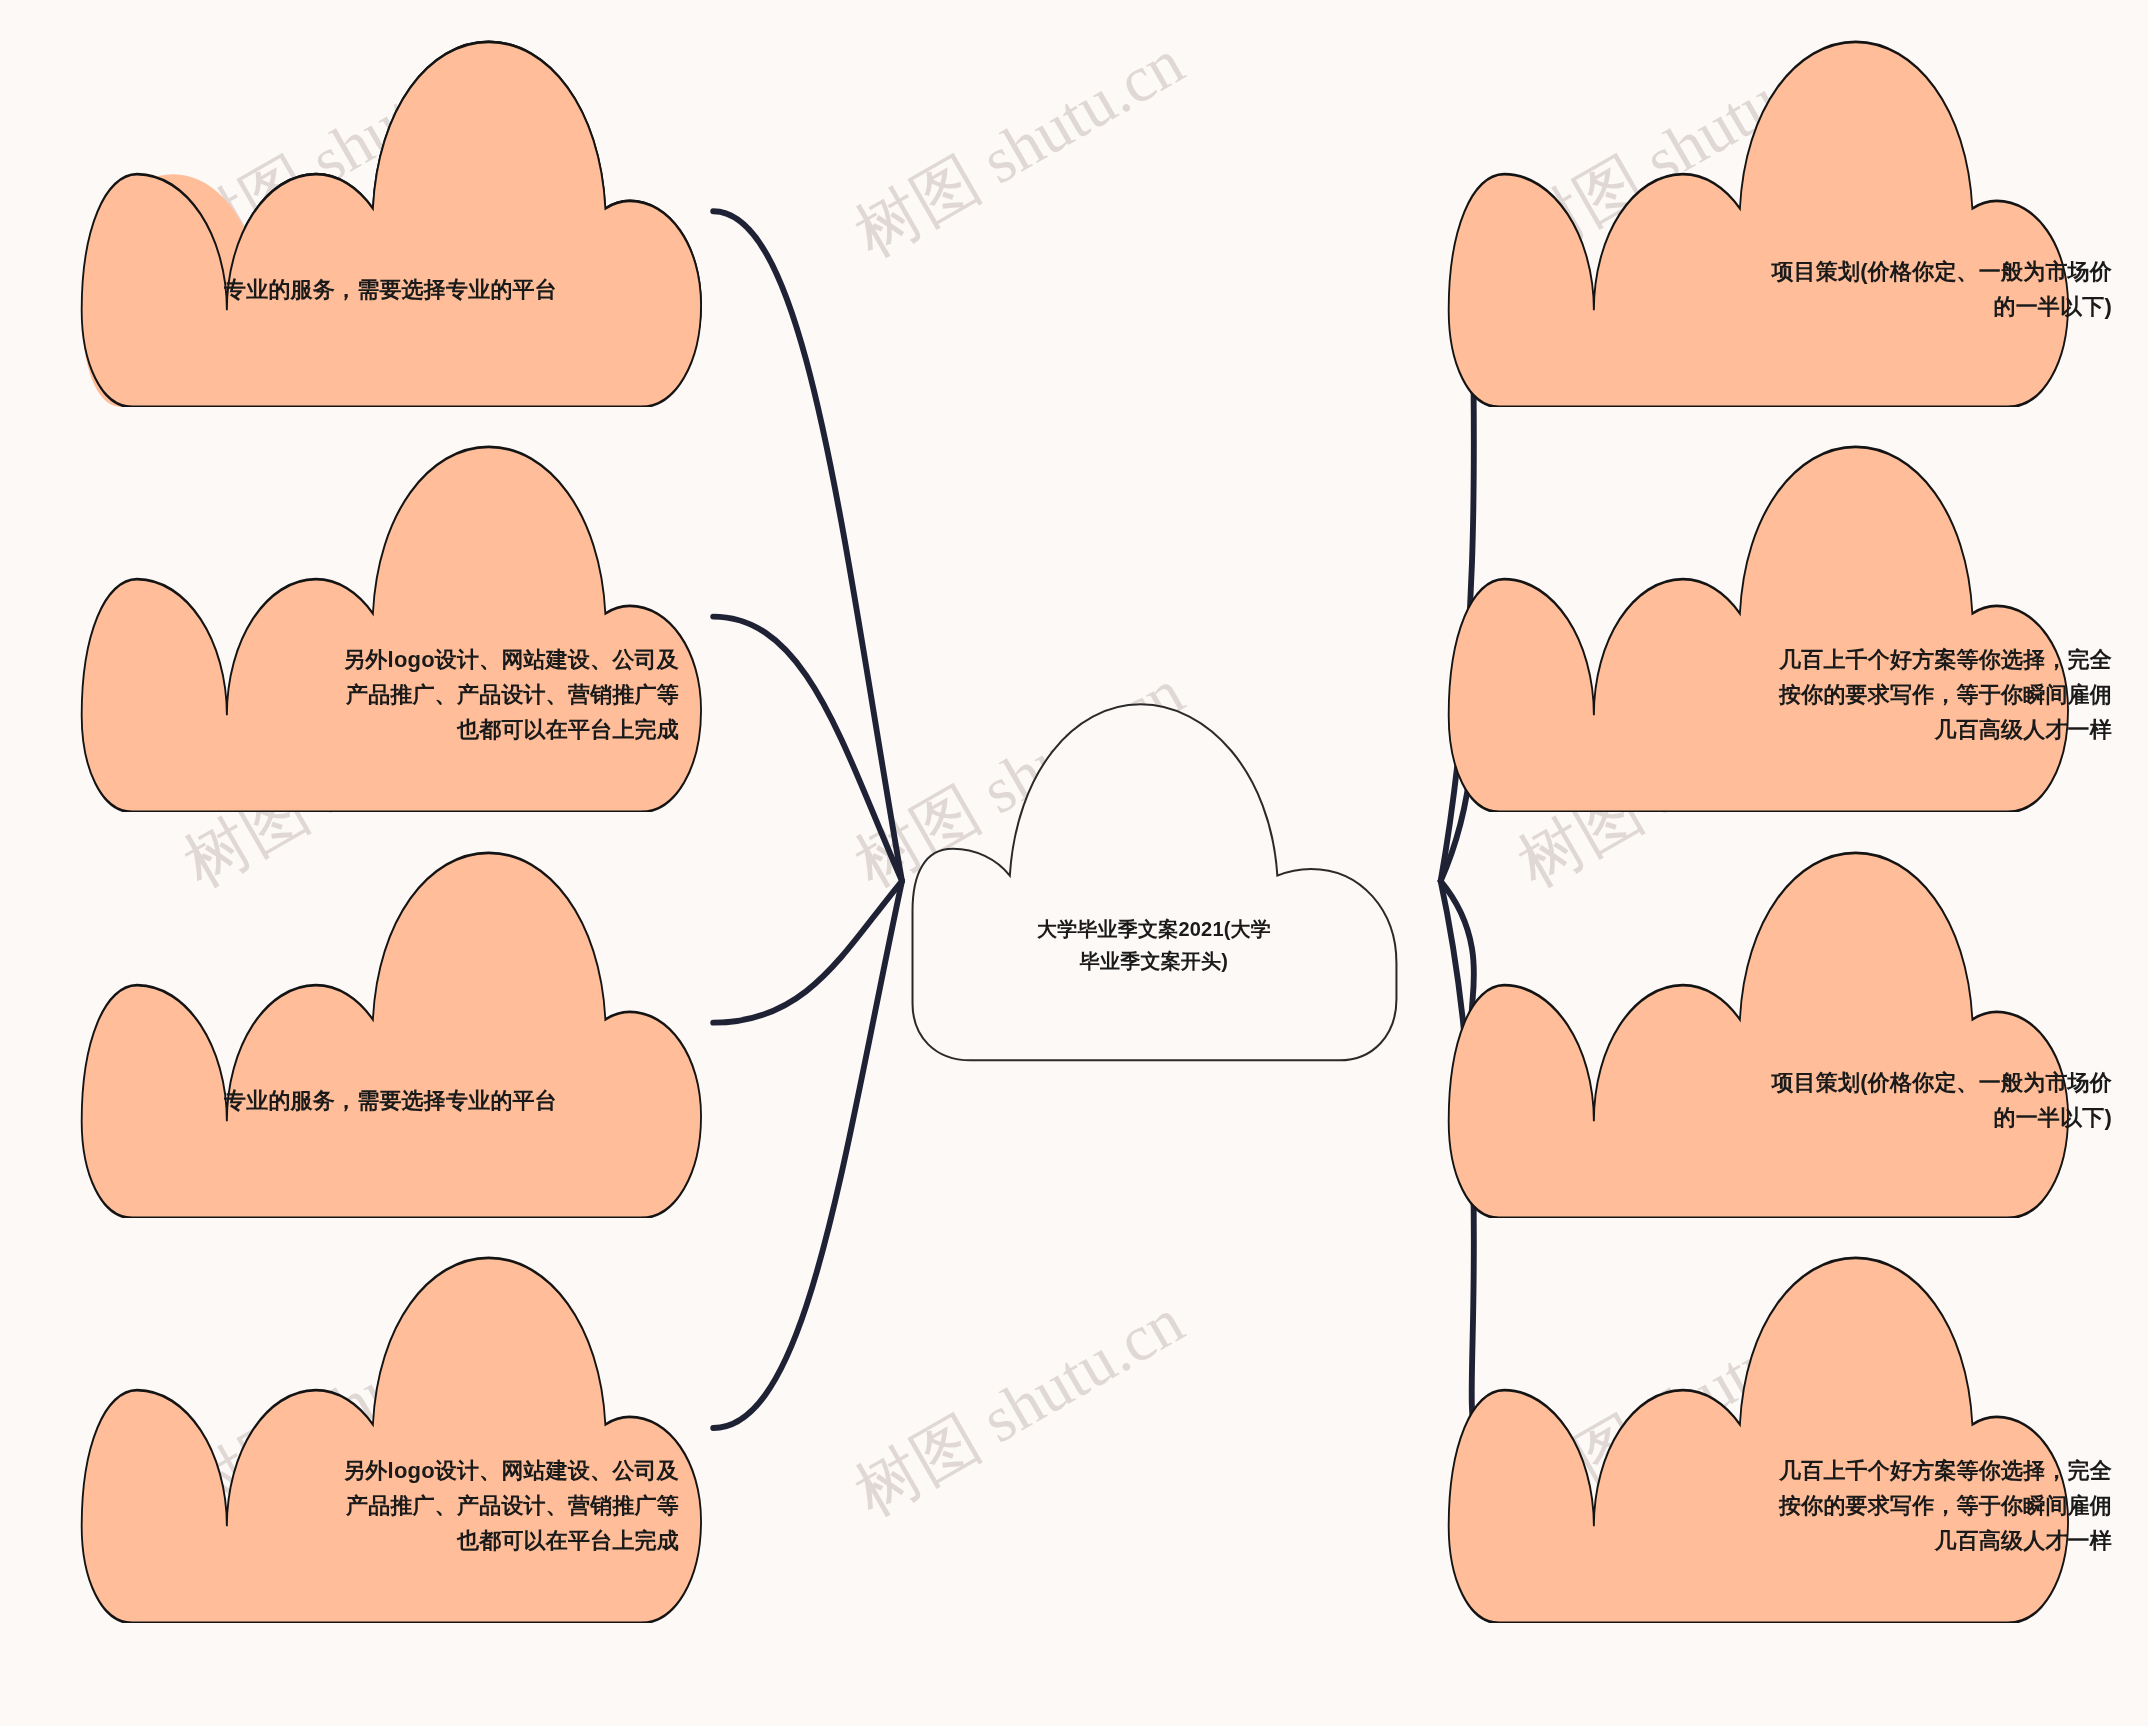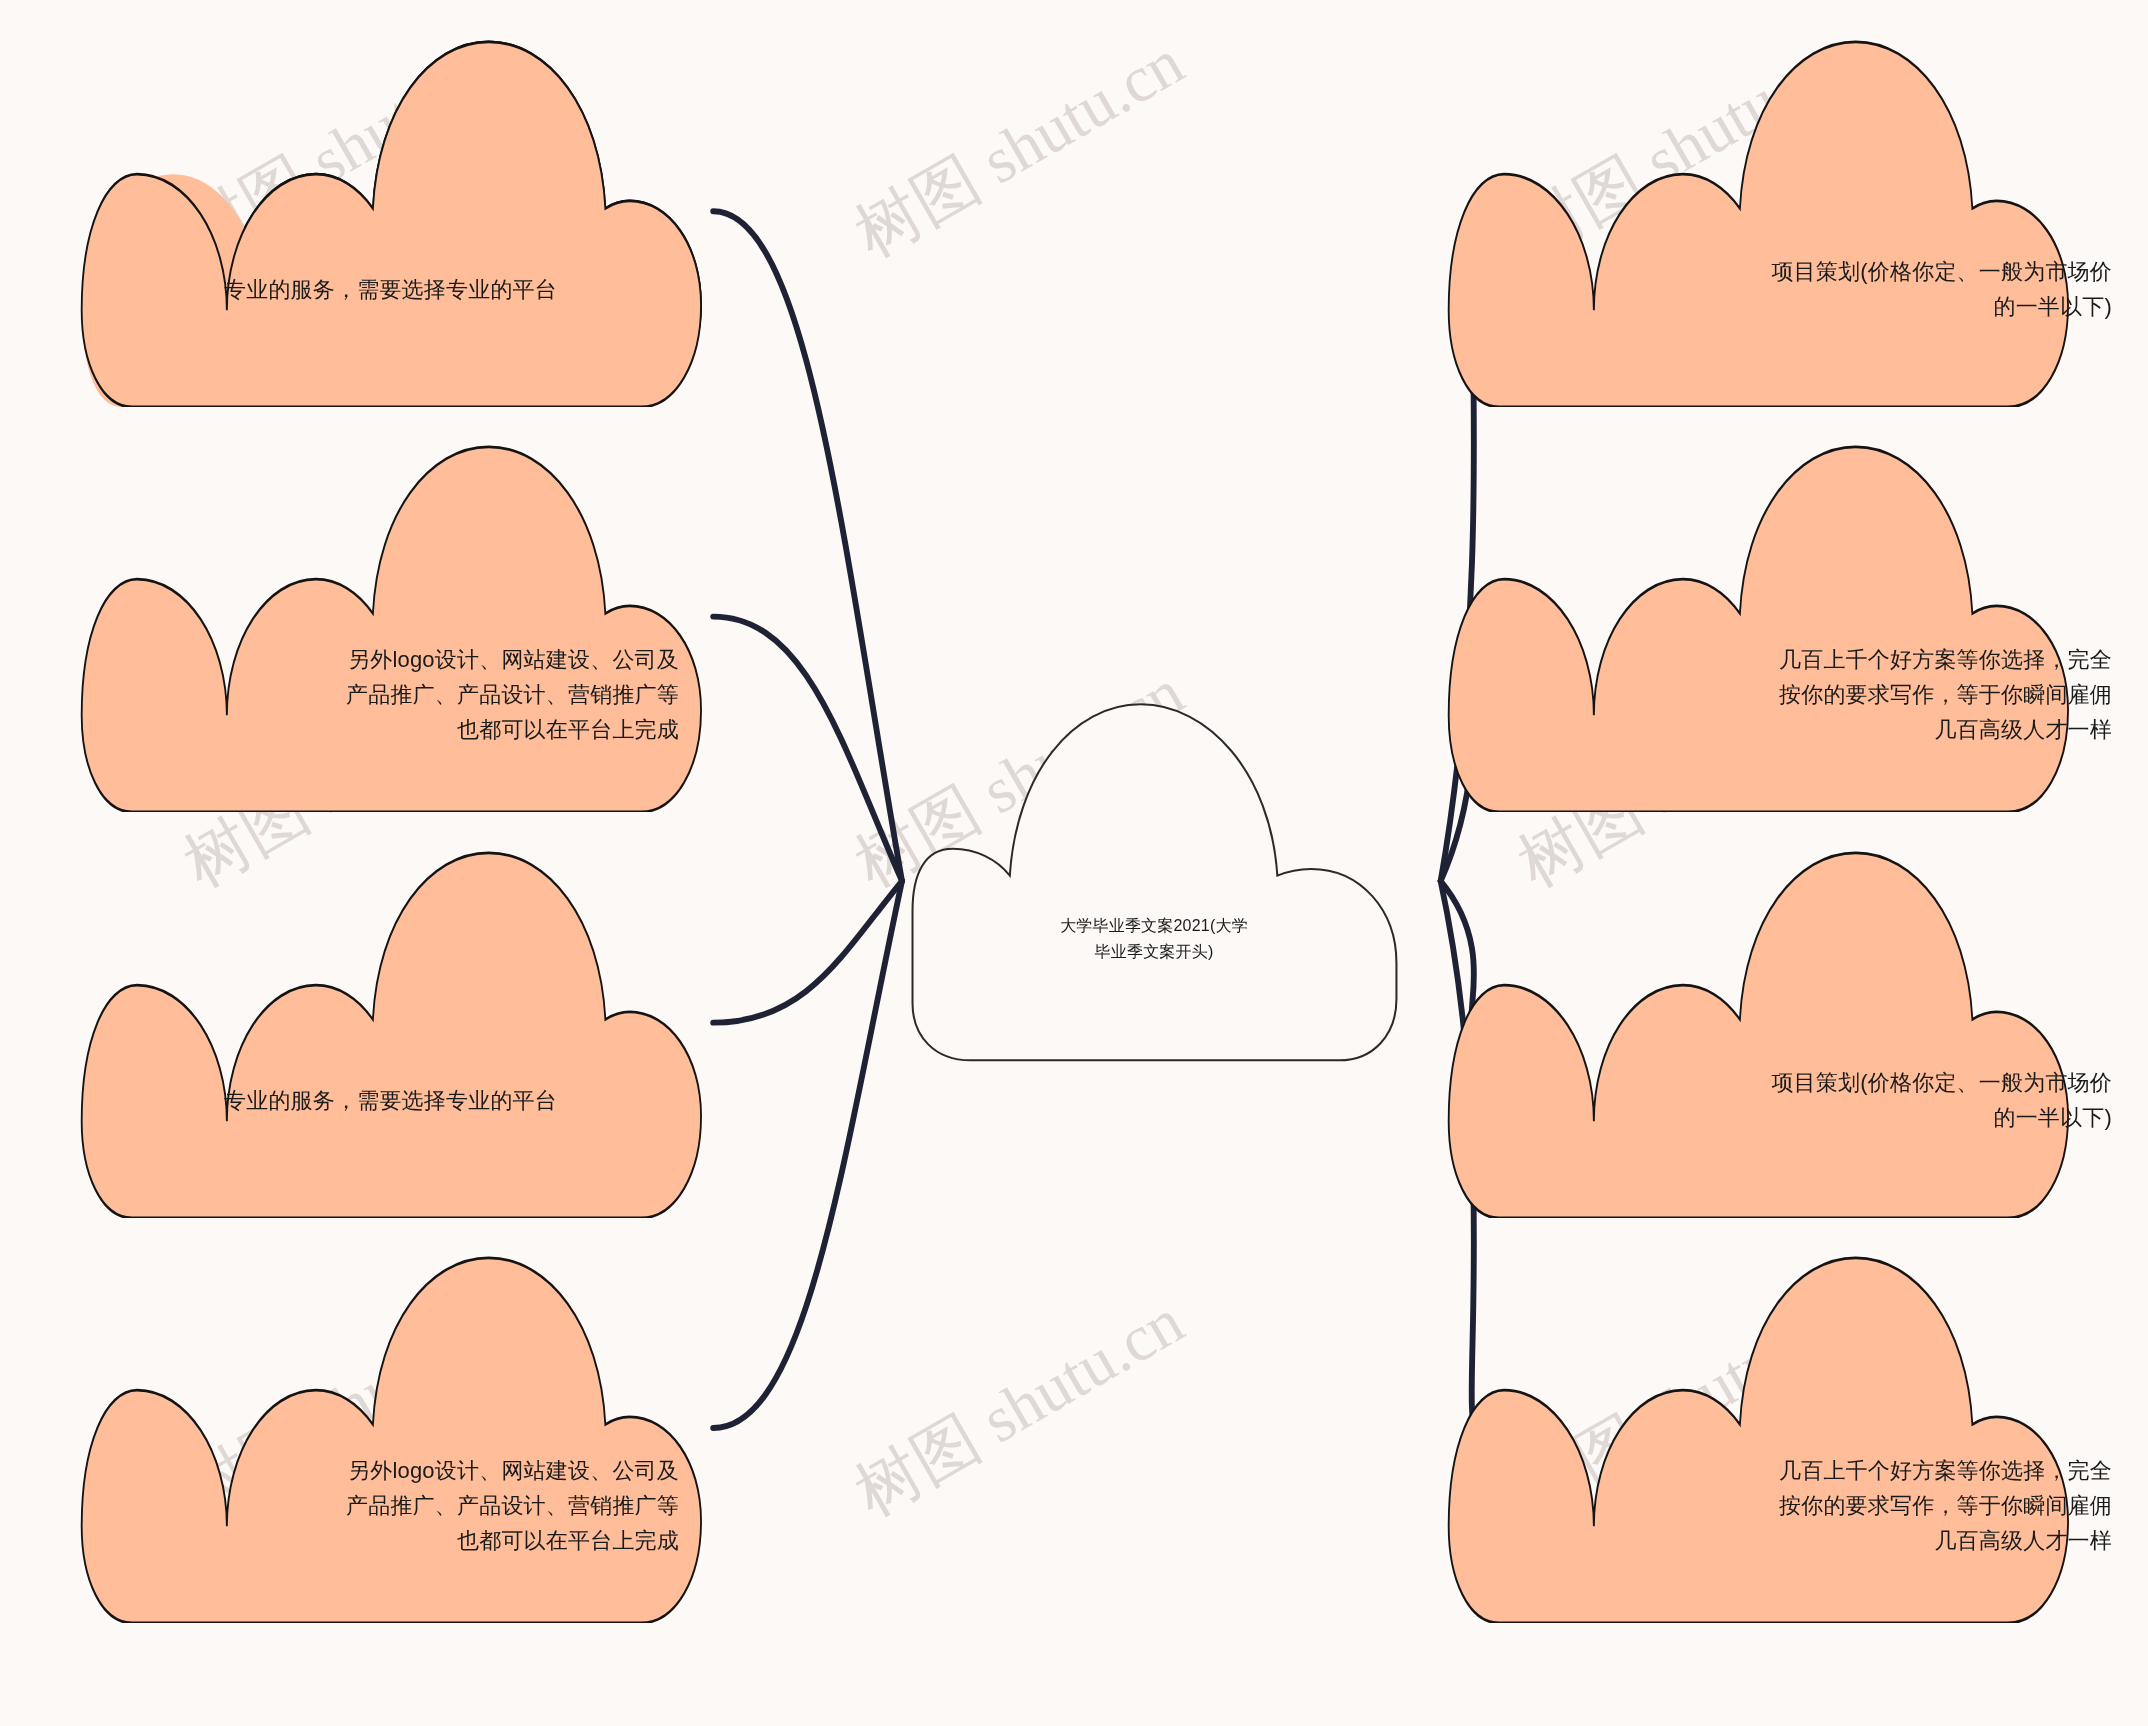--- a/index.html
+++ b/index.html
@@ -25,21 +25,21 @@
 
   .layer {
     position: absolute;
     top: 0; left: 0;
     width: 2148px;
     height: 1726px;
   }
 
   #watermark-layer { z-index: 1; pointer-events: none; }
   #edge-layer      { z-index: 2; }
-  #node-layer      { z-index: 3; }
+  #node-layer      { z-index: 3; font-weight: bold; }
 
   
   .cloud-node {
     position: absolute;
   }
   .cloud-node svg {
     position: absolute;
     top: 0; left: 0;
     width: 100%;
     height: 100%;
@@ -57,21 +57,21 @@
   }
   .cloud-label.center-txt {
     text-align: center;
   }
   .cloud-label.left-txt {
     text-align: right;
   }
 
   
   .root-label {
-    font-size: 16px;
+    font-size: 20px;
     line-height: 1.62;
   }
 
   
   .wm {
     position: absolute;
     font-family: "Liberation Serif", "DejaVu Serif", serif;
     font-size: 65px;
     color: rgba(160,140,132,0.30);
     transform: rotate(-30deg);

